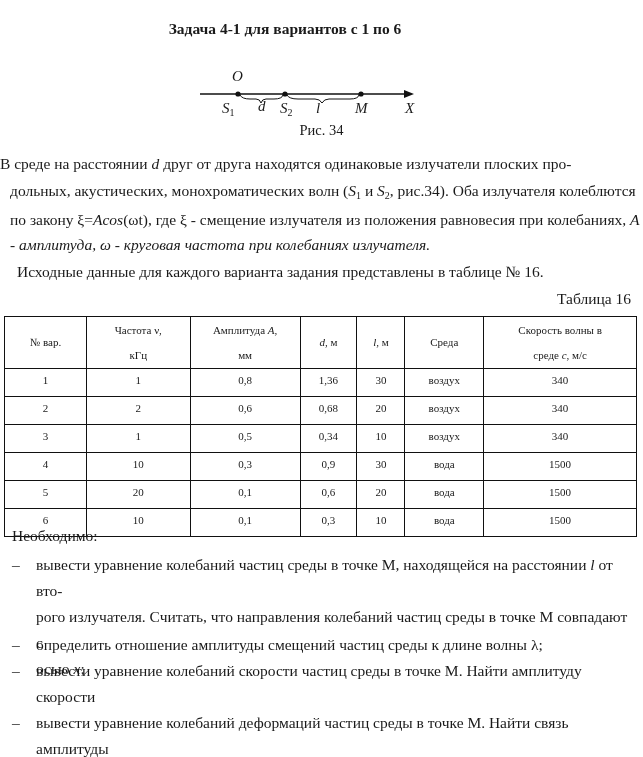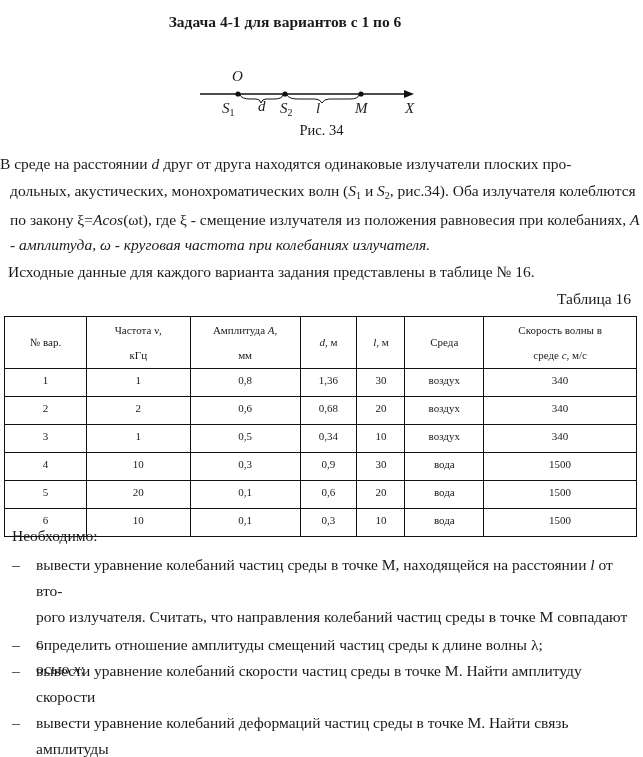--- a/index.html
+++ b/index.html
@@ -2,21 +2,21 @@
 <html><head>
 <meta charset="utf-8">
 <style>
   html, body { margin: 0; padding: 0; background: #ffffff; }
   body {
     width: 643px; height: 757px; position: relative; overflow: hidden;
     font-family: "Liberation Serif", "DejaVu Serif", serif;
     color: #1a1a1a; font-size: 15.5px;
   }
   .title {
-    position: absolute; top: 13px; left: 0; width: 570px; text-align: center;
+    position: absolute; top: 20px; left: 0; width: 570px; text-align: center;
     font-weight: bold; font-size: 15.5px;
   }
   .figure { position: absolute; left: 190px; top: 62px; width: 240px; height: 80px; }
   .fig-caption {
     position: absolute; left: 0; top: 122px; width: 643px; text-align: center; font-size: 14.5px;
   }
   .line { position: absolute; left: 0; font-size: 15.5px; white-space: nowrap; }
   .indent { }
   i { font-style: italic; }
   sub { font-size: 10px; vertical-align: -3px; line-height: 0; }
@@ -67,21 +67,21 @@
   <span>В среде на расстоянии </span><i>d</i><span> друг от друга находятся одинаковые излучатели плоских про-</span>
 </div>
 <div class="line" style="top:182px;left:10px;">
   <span>дольных, акустических, монохроматических волн (</span><i>S</i><sub>1</sub><span> и </span><i>S</i><sub>2</sub><span>, рис.34). Оба излучателя колеблются</span>
 </div>
 <div class="line" style="top:211px;left:10px;">
   <span>по закону ξ=</span><i>Acos</i><span>(ωt), где ξ - смещение излучателя из положения равновесия при колебаниях, </span><i>A</i>
 </div>
 <div class="line" style="top:236px;left:10px;font-style:italic;">- амплитуда, ω - круговая частота при колебаниях излучателя.</div>
 
-<div class="line indent" style="top:263px;left:8px;">Исходные данные для каждого варианта задания представлены в таблице № 16.</div>
+<div class="line indent" style="top:263px;left:17px;">Исходные данные для каждого варианта задания представлены в таблице № 16.</div>
 <div class="tbl-caption">Таблица 16</div>
 
 <table class="data">
   <colgroup>
     <col style="width:82px">
       <col style="width:104px">
       <col style="width:110px">
       <col style="width:57px">
       <col style="width:48px">
       <col style="width:79px">

